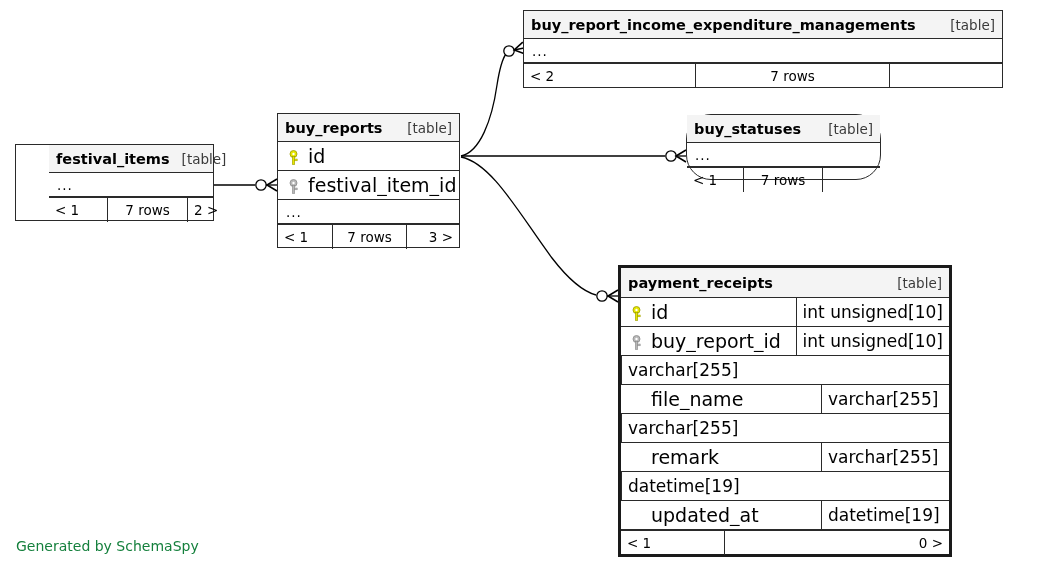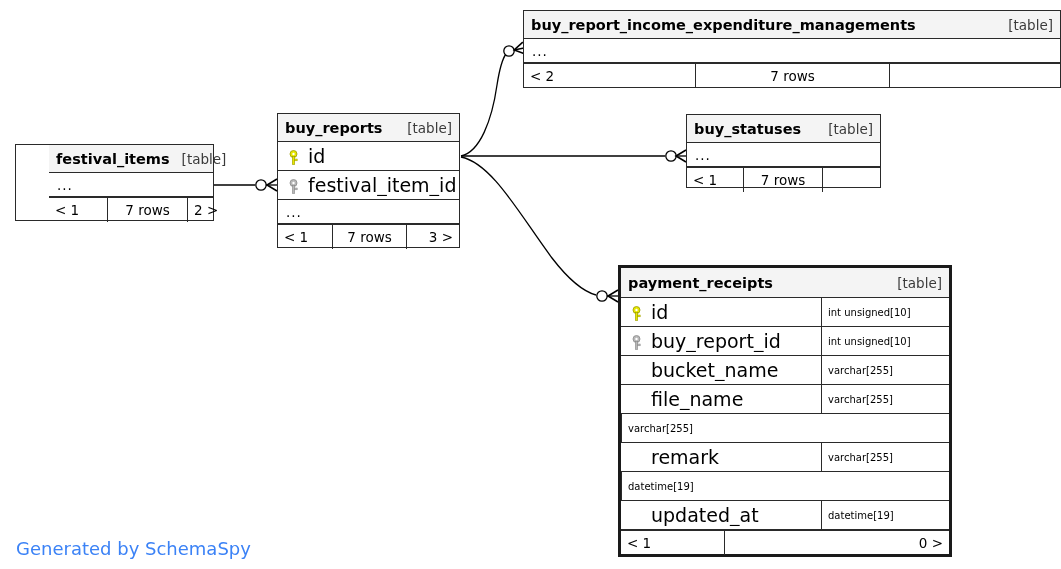--- a/index.html
+++ b/index.html
@@ -83,21 +83,21 @@
     color: #000;
     box-sizing: border-box;
     white-space: nowrap;
     overflow: hidden;
   }
   .col-type {
     flex: 0 0 auto;
     border-left: 1px solid #2a2a2a;
     padding-left: 6px;
     padding-right: 6px;
-    font-size: 10px;
+    font-size: 17px;
     color: #000;
     box-sizing: border-box;
     height: 100%;
     display: flex;
     align-items: center;
     white-space: nowrap;
   }
   .ellipsis-row {
     font-size: 13.5px;
     letter-spacing: 1px;
@@ -140,22 +140,22 @@
   }
   .foot-cell:last-child { border-right: none; }
   .foot-left   { justify-content: flex-start; }
   .foot-center { justify-content: center; }
   .foot-right  { justify-content: flex-end; }
 
   .caption {
     position: absolute;
     left: 16px;
     top: 538px;
-    font-size: 18px;
-    color: #3b82f6;
+    font-size: 14px;
+    color: #15803d;
     white-space: nowrap;
   }
 </style>
 </head>
 <body>
 
 <div id="diagram-canvas">
 
   <svg id="edge-layer" viewBox="0 0 1061 569" xmlns="http://www.w3.org/2000/svg">
     <defs>
@@ -182,21 +182,21 @@
       <path d="M676,156 L686,156" fill="none" stroke="#000" stroke-width="1.3" marker-end="url(#crow)"></path>
     </g>
 
     <g>
       <path d="M461,157 C492,163 520,215 552,258 C572,284 585,292 596,295" fill="none" stroke="#000" stroke-width="1.3"></path>
       <circle cx="602" cy="296" r="5.2" fill="#fff" stroke="#000" stroke-width="1.3"></circle>
       <path d="M607,296 L618,296" fill="none" stroke="#000" stroke-width="1.3" marker-end="url(#crow)"></path>
     </g>
   </svg>
 
-  <div class="table-node" style="left:523px; top:10px; width:538px; height:78px;text-align:right;">
+  <div class="table-node" style="left:523px; top:10px; width:480px; height:78px;text-align:right;">
     <div class="tbl-header">
       <span class="tbl-name">buy_report_income_expenditure_managements</span>
       <span class="tbl-kind">[table]</span>
     </div>
     <div class="tbl-row ellipsis-row" style="height:24px;">
       <span>...</span>
     </div>
     <div class="tbl-footer">
       <div class="foot-cell foot-left" style="flex:0 0 172px;">&lt; 2</div>
       <div class="foot-cell foot-center" style="flex:0 0 194px;">7 rows</div>
@@ -242,21 +242,21 @@
       <span>...</span>
     </div>
 
     <div class="tbl-footer">
       <div class="foot-cell foot-left" style="flex:0 0 55px;">&lt; 1</div>
       <div class="foot-cell foot-center" style="flex:0 0 74px;">7 rows</div>
       <div class="foot-cell foot-right" style="flex:1 1 auto;">3 &gt;</div>
     </div>
   </div>
 
-  <div class="table-node" style="left:686px; top:114px; width:195px; height:74px;">
+  <div class="table-node" style="left:686px; top:114px; width:195px; height:66px;border-radius:25px;">
     <div class="tbl-header">
       <span class="tbl-name">buy_statuses</span>
       <span class="tbl-kind">[table]</span>
     </div>
     <div class="tbl-row ellipsis-row" style="height:24px;">
       <span>...</span>
     </div>
     <div class="tbl-footer">
       <div class="foot-cell foot-left" style="flex:0 0 57px;">&lt; 1</div>
       <div class="foot-cell foot-center" style="flex:0 0 79px;">7 rows</div>
@@ -309,24 +309,20 @@
             <rect x="6.3" y="6.5" width="2.4" height="8" fill="#b8b8b8" stroke="#8a8a8a" stroke-width="0.6"></rect>
             <rect x="8.6" y="9" width="2.6" height="1.8" fill="#b8b8b8" stroke="#8a8a8a" stroke-width="0.5"></rect>
           </svg>
         </span>
         <span>buy_report_id</span>
       </div>
       <div class="col-type" style="flex:0 0 128px;">int unsigned[10]</div>
     </div>
 
     <div class="tbl-row">
-      <div class="col-name">
-        <span class="key-spacer"></span>
-        <span>bucket_name</span>
-      </div>
       <div class="col-type" style="flex:0 0 128px;">varchar[255]</div>
     </div>
 
     <div class="tbl-row">
       <div class="col-name">
         <span class="key-spacer"></span>
         <span>file_name</span>
       </div>
       <div class="col-type" style="flex:0 0 128px;">varchar[255]</div>
     </div>

